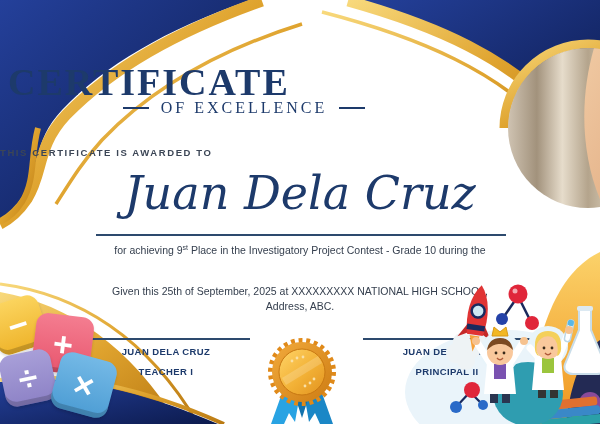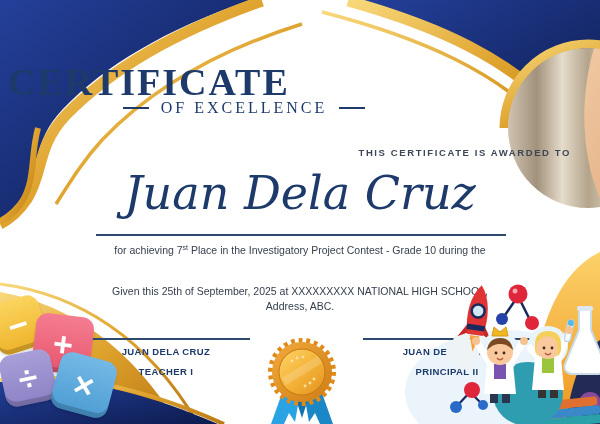--- a/index.html
+++ b/index.html
@@ -11,21 +11,21 @@
     overflow:hidden;z-index:2;}
   .content{position:absolute;left:0;top:0;width:600px;height:424px;z-index:3;}
   .title{position:absolute;left:0;top:52px;width:600px;text-align:left;margin:8px;
     font-family:"Liberation Serif",serif;font-weight:700;font-size:38px;letter-spacing:2px;
     color:#1d3a6b;}
   .subrow{position:absolute;left:0;top:99px;width:488px;display:flex;align-items:center;
     justify-content:center;gap:12px;}
   .dash{display:inline-block;width:26px;height:2px;background:#1d3a6b;}
   .subtitle{margin:0;font-family:"Liberation Serif",serif;font-weight:400;font-size:16px;
     letter-spacing:3px;color:#1d3a6b;}
-  .intro{position:absolute;left:0;top:147px;width:571px;text-align:right;font-size:9.5px;
+  .intro{position:absolute;left:0;top:147px;width:571px;text-align:left;font-size:9.5px;
     letter-spacing:1.6px;color:#3c4656;font-weight:600;}
   .recipient{position:absolute;left:0;top:166px;width:600px;text-align:center;
     font-family:"DejaVu Serif",serif;font-style:italic;font-size:46px;color:#1d3a6b;}
   .rule{position:absolute;left:96px;top:234px;width:410px;height:2px;background:#2d4a6e;}
   .para{position:absolute;left:40px;top:239px;width:520px;text-align:center;font-size:10.5px;
     line-height:15px;color:#36404f;}
   .para sup{font-size:7px;}
   .issuance{position:absolute;left:40px;top:284px;width:520px;text-align:center;font-size:10.5px;
     line-height:15px;color:#36404f;}
   .sig{position:absolute;top:338px;text-align:center;}
@@ -130,21 +130,21 @@
     <h1 class="title">CERTIFICATE</h1>
     <div class="subrow">
       <span class="dash"></span>
       <h2 class="subtitle">OF EXCELLENCE</h2>
       <span class="dash"></span>
     </div>
     <div class="intro">THIS CERTIFICATE IS AWARDED TO</div>
     <div class="recipient">Juan Dela Cruz</div>
     <div class="rule"></div>
     <div class="para">
-      <span><span>for achieving 7</span><sup>st</sup><span> Place in the Investigatory Project Contest - Grade 10 during the</span></span>
+      <span><span>for achieving 9</span><sup>st</sup><span> Place in the Investigatory Project Contest - Grade 10 during the</span></span>
     </div>
     <div class="issuance">
       <div>Given this 25th of September, 2025 at XXXXXXXXX NATIONAL HIGH SCHOOL,</div>
       <div>Address, ABC.</div>
     </div>
     <div class="sig sig-left">
       <div class="sig-line"></div>
       <div class="sig-name">JUAN DELA CRUZ</div>
       <div class="sig-role">TEACHER I</div>
     </div>

